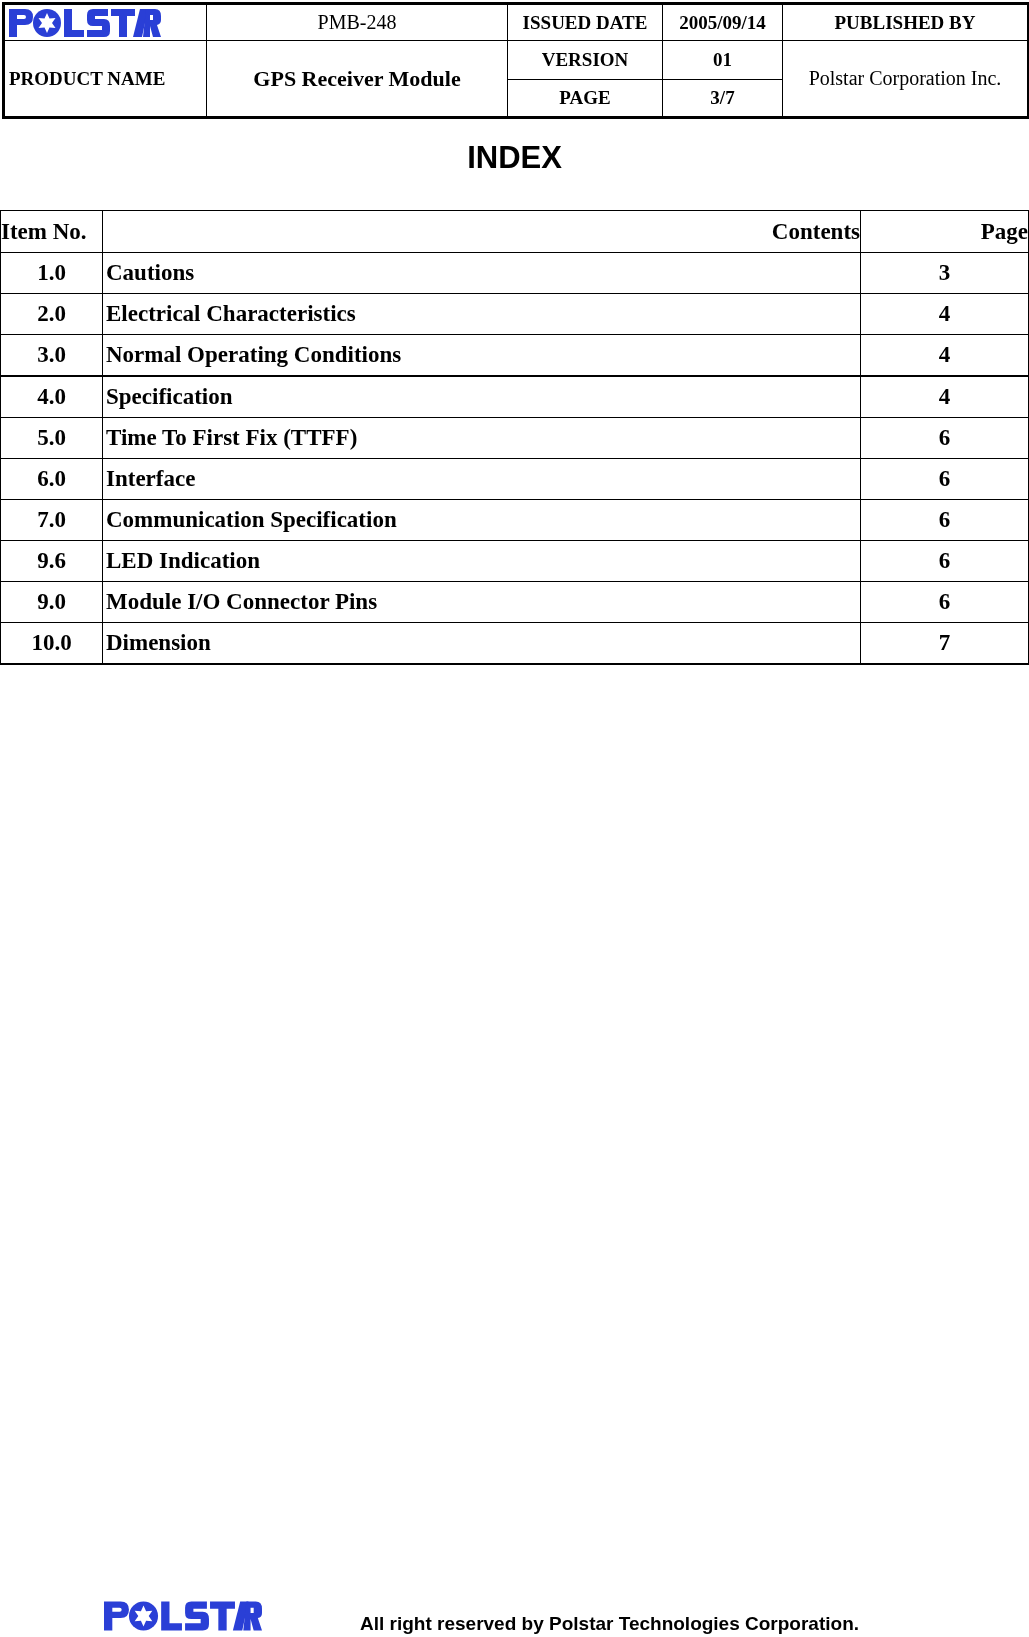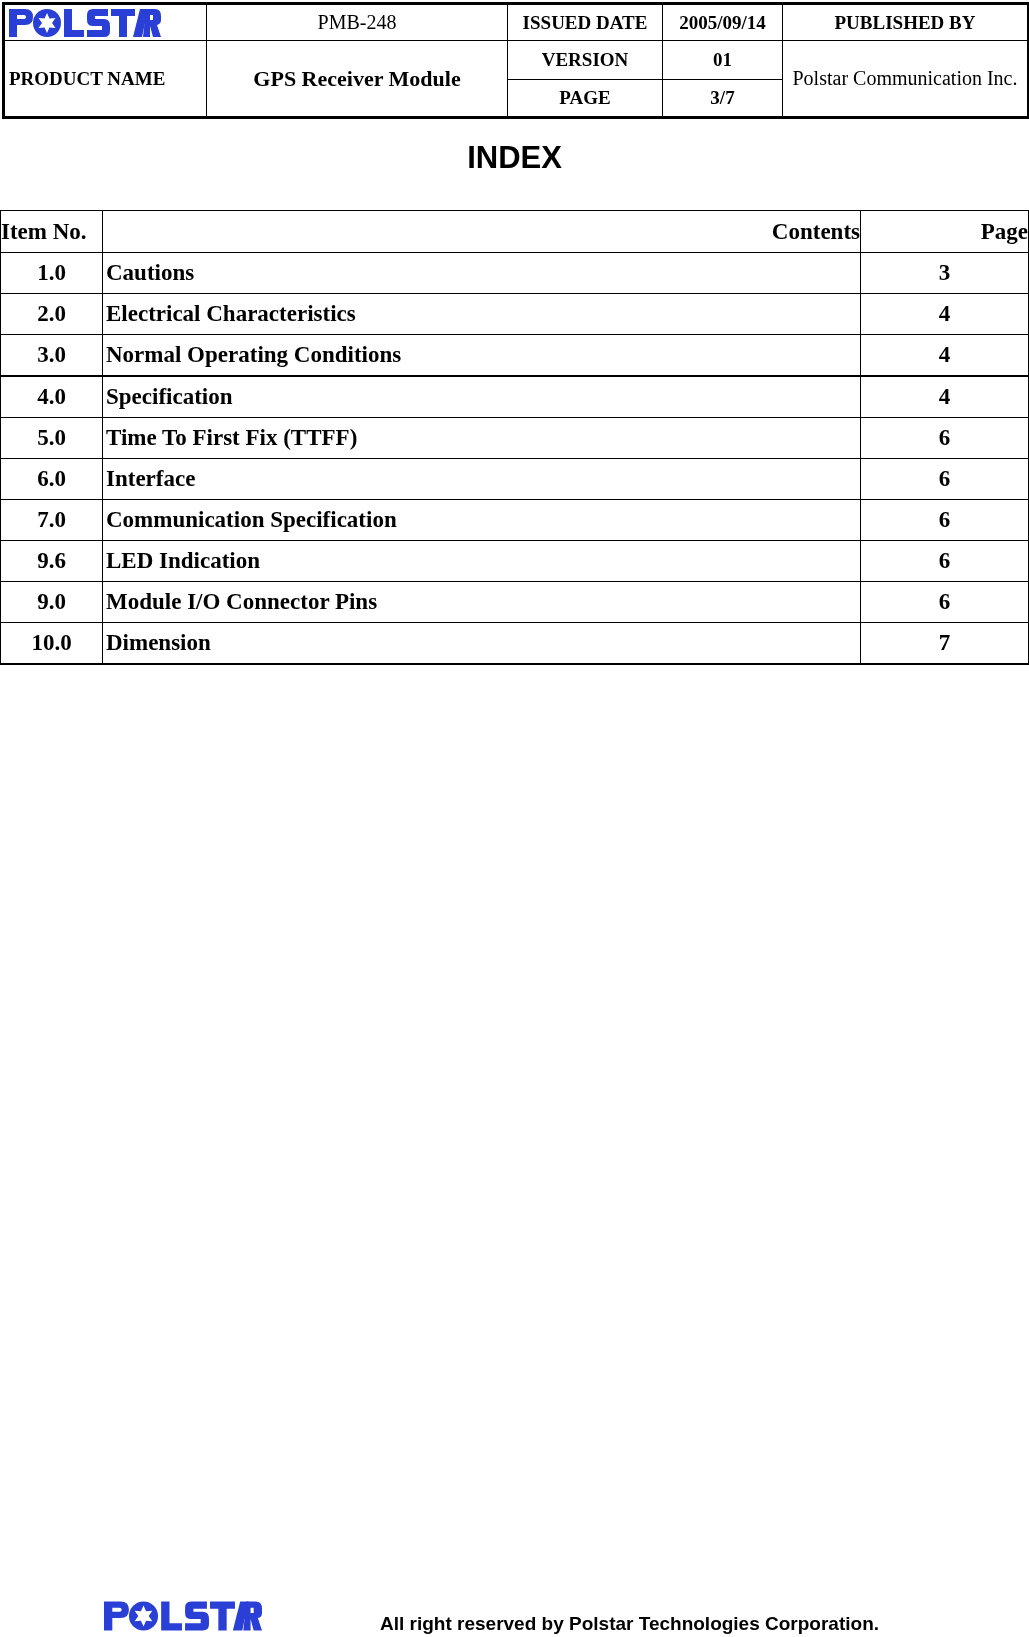--- a/index.html
+++ b/index.html
@@ -112,21 +112,21 @@
       width: 1029px;
       height: 40px;
     }
     .footer-logo {
       position: absolute;
       left: 104px;
       top: 4px;
     }
     .footer-text {
       position: absolute;
-      left: 380px;
+      left: 360px;
       top: 18px;
       font-family: "Liberation Sans", sans-serif;
       font-weight: bold;
       font-size: 19px;
     }
   </style>
 </head>
 <body>
 
 <table class="header-table">
@@ -163,21 +163,21 @@
     <td class="plain">PMB-248</td>
     <td class="bold">ISSUED DATE</td>
     <td class="bold">2005/09/14</td>
     <td class="bold">PUBLISHED BY</td>
   </tr>
   <tr style="height:38px">
     <td class="bold left" rowspan="2" style="font-size:19px">PRODUCT NAME</td>
     <td class="product-value" rowspan="2">GPS Receiver Module</td>
     <td class="bold">VERSION</td>
     <td class="bold">01</td>
-    <td class="plain company-cell" rowspan="2">Polstar Communication Inc.</td>
+    <td class="plain company-cell" rowspan="2">Polstar Corporation Inc.</td>
   </tr>
   <tr style="height:38px">
     <td class="bold">PAGE</td>
     <td class="bold">3/7</td>
   </tr>
 </tbody>
   </table>
 
 <div class="title">INDEX</div>
 

